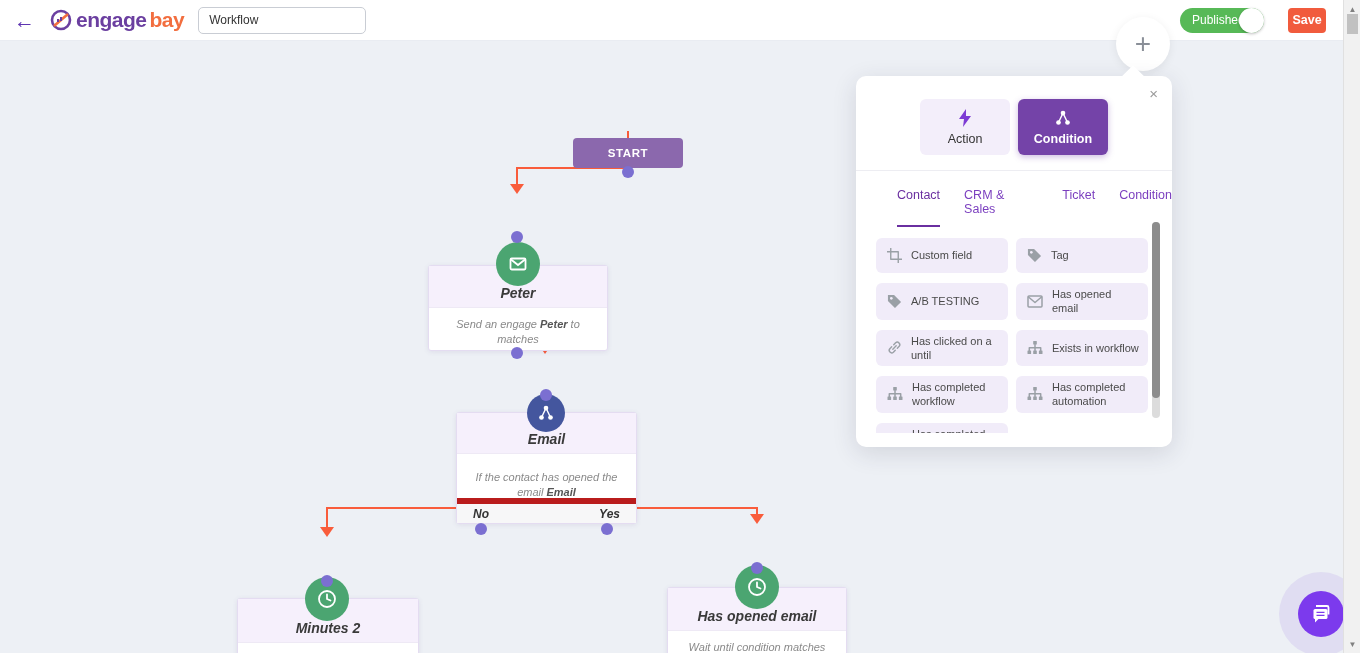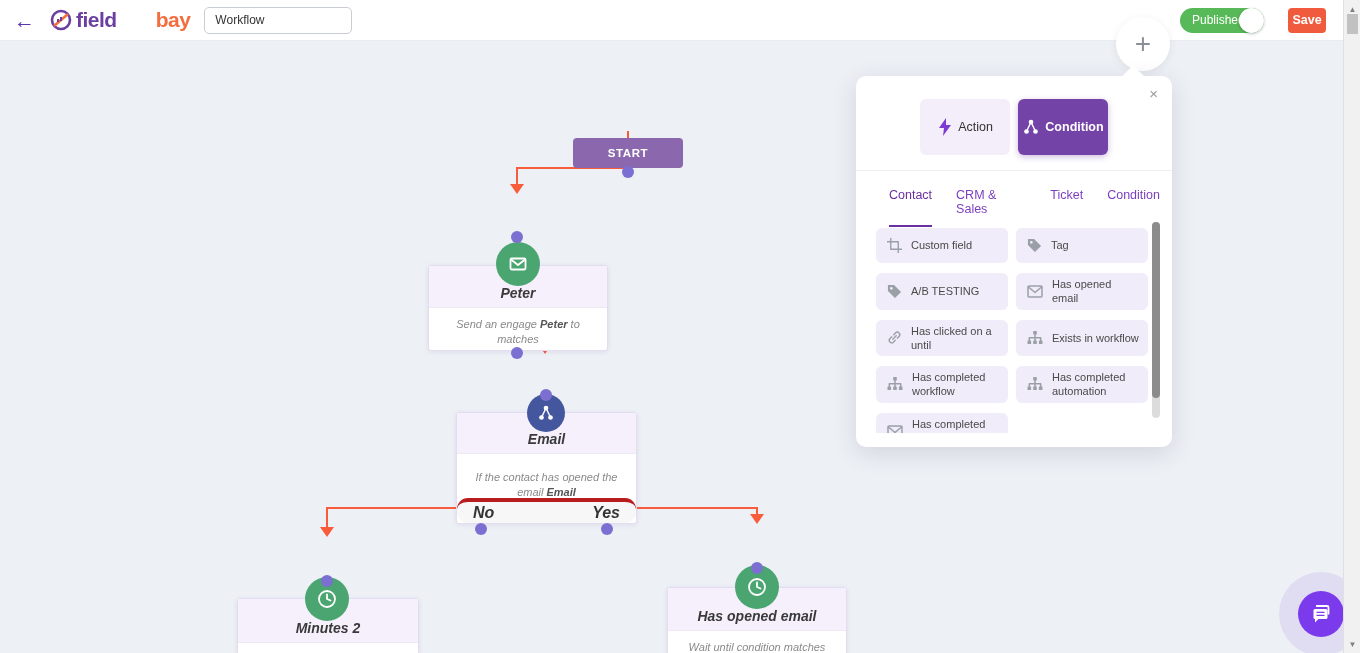--- a/index.html
+++ b/index.html
@@ -6,22 +6,22 @@
   html,body { width:1360px; height:653px; overflow:hidden; font-family:"Liberation Sans", sans-serif; }
   #app { position:relative; width:1360px; height:653px; background:#edf0f5; overflow:hidden; }
 
   
   .topbar { position:absolute; top:0; left:0; width:1360px; height:41px; background:#ffffff;
             border-bottom:1px solid #e9ecf2; display:flex; align-items:center; padding:0 14px; z-index:10; }
   .back-btn { font-size:21px; color:#5e35b1; font-weight:bold; cursor:pointer; line-height:1; margin-right:14px; }
   .logo { display:flex; align-items:center; gap:3px; margin-right:14px; }
   .logo-word { font-size:21px; font-weight:bold; letter-spacing:-0.5px; }
   .logo-engage { color:#6b3fa0; }
-  .logo-bay { color:#f26e3f;margin-left:36px; }
-  .wf-input { width:148px; height:27px; border:1px solid #c9cdd4; border-radius:5px; padding:0 10px;
+  .logo-bay { color:#f26e3f; }
+  .wf-input { width:168px; height:27px; border:1px solid #c9cdd4; border-radius:5px; padding:0 10px;
               font-size:12px; color:#333; font-family:"Liberation Sans", sans-serif; outline:none; }
   .topbar-spacer { flex:1; }
   .publish-toggle { position:relative; width:84px; height:25px; border-radius:13px; background:#57b957;
                     display:flex; align-items:center; cursor:pointer; margin-right:24px; }
   .publish-label { color:#fff; font-size:12px; padding-left:12px; }
   .publish-knob { position:absolute; right:0px; top:0px; width:25px; height:25px; border-radius:50%;
                   background:#fff; box-shadow:0 1px 3px rgba(0,0,0,0.25); }
   .save-btn { width:38px; height:25px; background:#f15b3d; color:#fff; border:none; border-radius:4px;
               font-size:12.5px; font-weight:bold; cursor:pointer; margin-right:20px; font-family:"Liberation Sans", sans-serif; }
 
@@ -36,49 +36,49 @@
                 display:flex; align-items:center; justify-content:center; z-index:2; cursor:pointer; }
 
   .node-card { position:absolute; background:#fff; border:1px solid #e4dcf1; border-radius:3px;
                box-shadow:0 1px 5px rgba(90,70,140,0.10); z-index:2; cursor:pointer;font-style:italic; }
   .node-head { background:#f6f0fc; display:flex; align-items:flex-end; justify-content:center;
                padding-bottom:6px; border-bottom:1px solid #eee9f5; }
   .node-title { font-size:14px; font-weight:bold; color:#3a3a3a; }
   .node-body { font-size:11px; color:#8a8a8a; text-align:center; padding:9px 8px 0 8px; line-height:1.35; }
   .node-body b { color:#555; }
   .node-foot { position:absolute; bottom:0; left:0; right:0; height:25px; background:#f7f7f8;
-               border-top:4px solid #b91c1c; display:flex; align-items:center; justify-content:space-between;
-               padding:0 16px; font-size:16px; font-weight:bold; color:#333;border-radius:11px; }
+               border-top:6px solid #b91c1c; display:flex; align-items:center; justify-content:space-between;
+               padding:0 16px; font-size:12px; font-weight:bold; color:#333; }
   .node-icon-circle { position:absolute; transform:translate(-50%,-50%); border-radius:50%;
                       display:flex; align-items:center; justify-content:center; z-index:3; }
   .green-circle { width:44px; height:44px; background:#4ba571; }
   .indigo-circle { width:38px; height:38px; background:#44569e; }
 
   .add-btn { position:absolute; left:1116px; top:17px; width:54px; height:54px; border-radius:50%;
              background:#fff; box-shadow:0 2px 10px rgba(0,0,0,0.07); display:flex; align-items:center;
              justify-content:center; font-size:28px; color:#8a8f98; cursor:pointer; z-index:11; }
 
   
   .panel { position:absolute; left:856px; top:76px; width:316px; height:371px; background:#fff;
            border-radius:10px; box-shadow:0 6px 24px rgba(40,40,70,0.14); z-index:20; }
   .panel-notch { position:absolute; left:268px; top:-7px; width:18px; height:18px; background:#fff;
                  transform:rotate(45deg); border-radius:2px; }
   .panel-close { position:absolute; right:14px; top:10px; font-size:15px; color:#9b9b9b; cursor:pointer; line-height:1; }
   .type-tabs { display:flex; justify-content:center; gap:8px; padding-top:23px; }
-  .type-tab { width:90px; height:56px; border-radius:6px; display:flex; flex-direction:row;
+  .type-tab { width:90px; height:56px; border-radius:6px; display:flex; flex-direction:column;
               align-items:center; justify-content:center; gap:5px; font-size:12.5px; cursor:pointer; }
   .type-tab.inactive { background:#f3eefa; color:#333; }
   .type-tab.active { background:#7443a8; color:#fff; font-weight:bold; box-shadow:0 2px 6px rgba(116,67,168,0.35); }
   .panel-divider { height:1px; background:#ededf2; margin-top:15px; }
-  .cat-tabs { display:flex; gap:24px; padding:17px 12px 0 33px; }
+  .cat-tabs { display:flex; gap:24px; padding:17px 0 0 33px;margin-left:8px; }
   .cat-tab { font-size:12.5px; color:#7b3fbf; padding-bottom:11px; cursor:pointer; }
   .cat-tab.active { color:#6a2fa0; border-bottom:2px solid #6a2fa0; }
   .panel-list { position:absolute; left:0; top:140px; width:316px; height:217px; overflow:hidden;
                 padding:12px 26px 0 20px; }
-  .item-grid { display:grid; grid-template-columns:132px 132px; column-gap:8px; row-gap:10px; }
+  .item-grid { display:grid; grid-template-columns:132px 132px; column-gap:8px; row-gap:10px;margin-top:10px; }
   .p-item { min-height:35px; background:#f1ecf9; border-radius:6px; display:flex; align-items:center;
             gap:9px; padding:4px 8px 4px 11px; font-size:11px; color:#4a4a4a; line-height:1.3; cursor:pointer; }
   .p-item svg { flex:0 0 auto; }
   .pi-stroke { stroke:#9aa0a6; fill:none; stroke-width:1.5; stroke-linecap:round; stroke-linejoin:round; }
   .pi-fill { fill:#9aa0a6; }
   .inner-scrollbar { position:absolute; left:296px; top:146px; width:8px; height:196px; border-radius:4px;
                      background:#dcdcdc; z-index:2; }
   .inner-thumb { position:absolute; top:0; left:0; width:8px; height:176px; border-radius:4px; background:#8c8c8c; cursor:pointer; }
 
   
@@ -101,21 +101,21 @@
 <div id="app">
 
   <div class="topbar">
     <span class="back-btn">←</span>
     <div class="logo">
       <svg width="24" height="24" viewBox="0 0 24 24">
         <circle cx="12" cy="12" r="9" fill="none" stroke="#6b3fa0" stroke-width="2.6"></circle>
         <path d="M5 18 L19 6" stroke="#f26e3f" stroke-width="2.6" fill="none"></path>
         <path d="M9 14 L9 11 M12 13 L12 9" stroke="#6b3fa0" stroke-width="2" fill="none"></path>
       </svg>
-      <span class="logo-word logo-engage">field</span>
+      <span class="logo-word logo-engage">engage</span>
         <span class="logo-word logo-bay">bay</span>
     </div>
     <input class="wf-input" type="text" value="Workflow" style="">
     <div class="topbar-spacer"></div>
     <div class="publish-toggle">
       <span class="publish-label">Published</span>
       <span class="publish-knob"></span>
     </div>
     <button class="save-btn">Save</button>
   </div>

